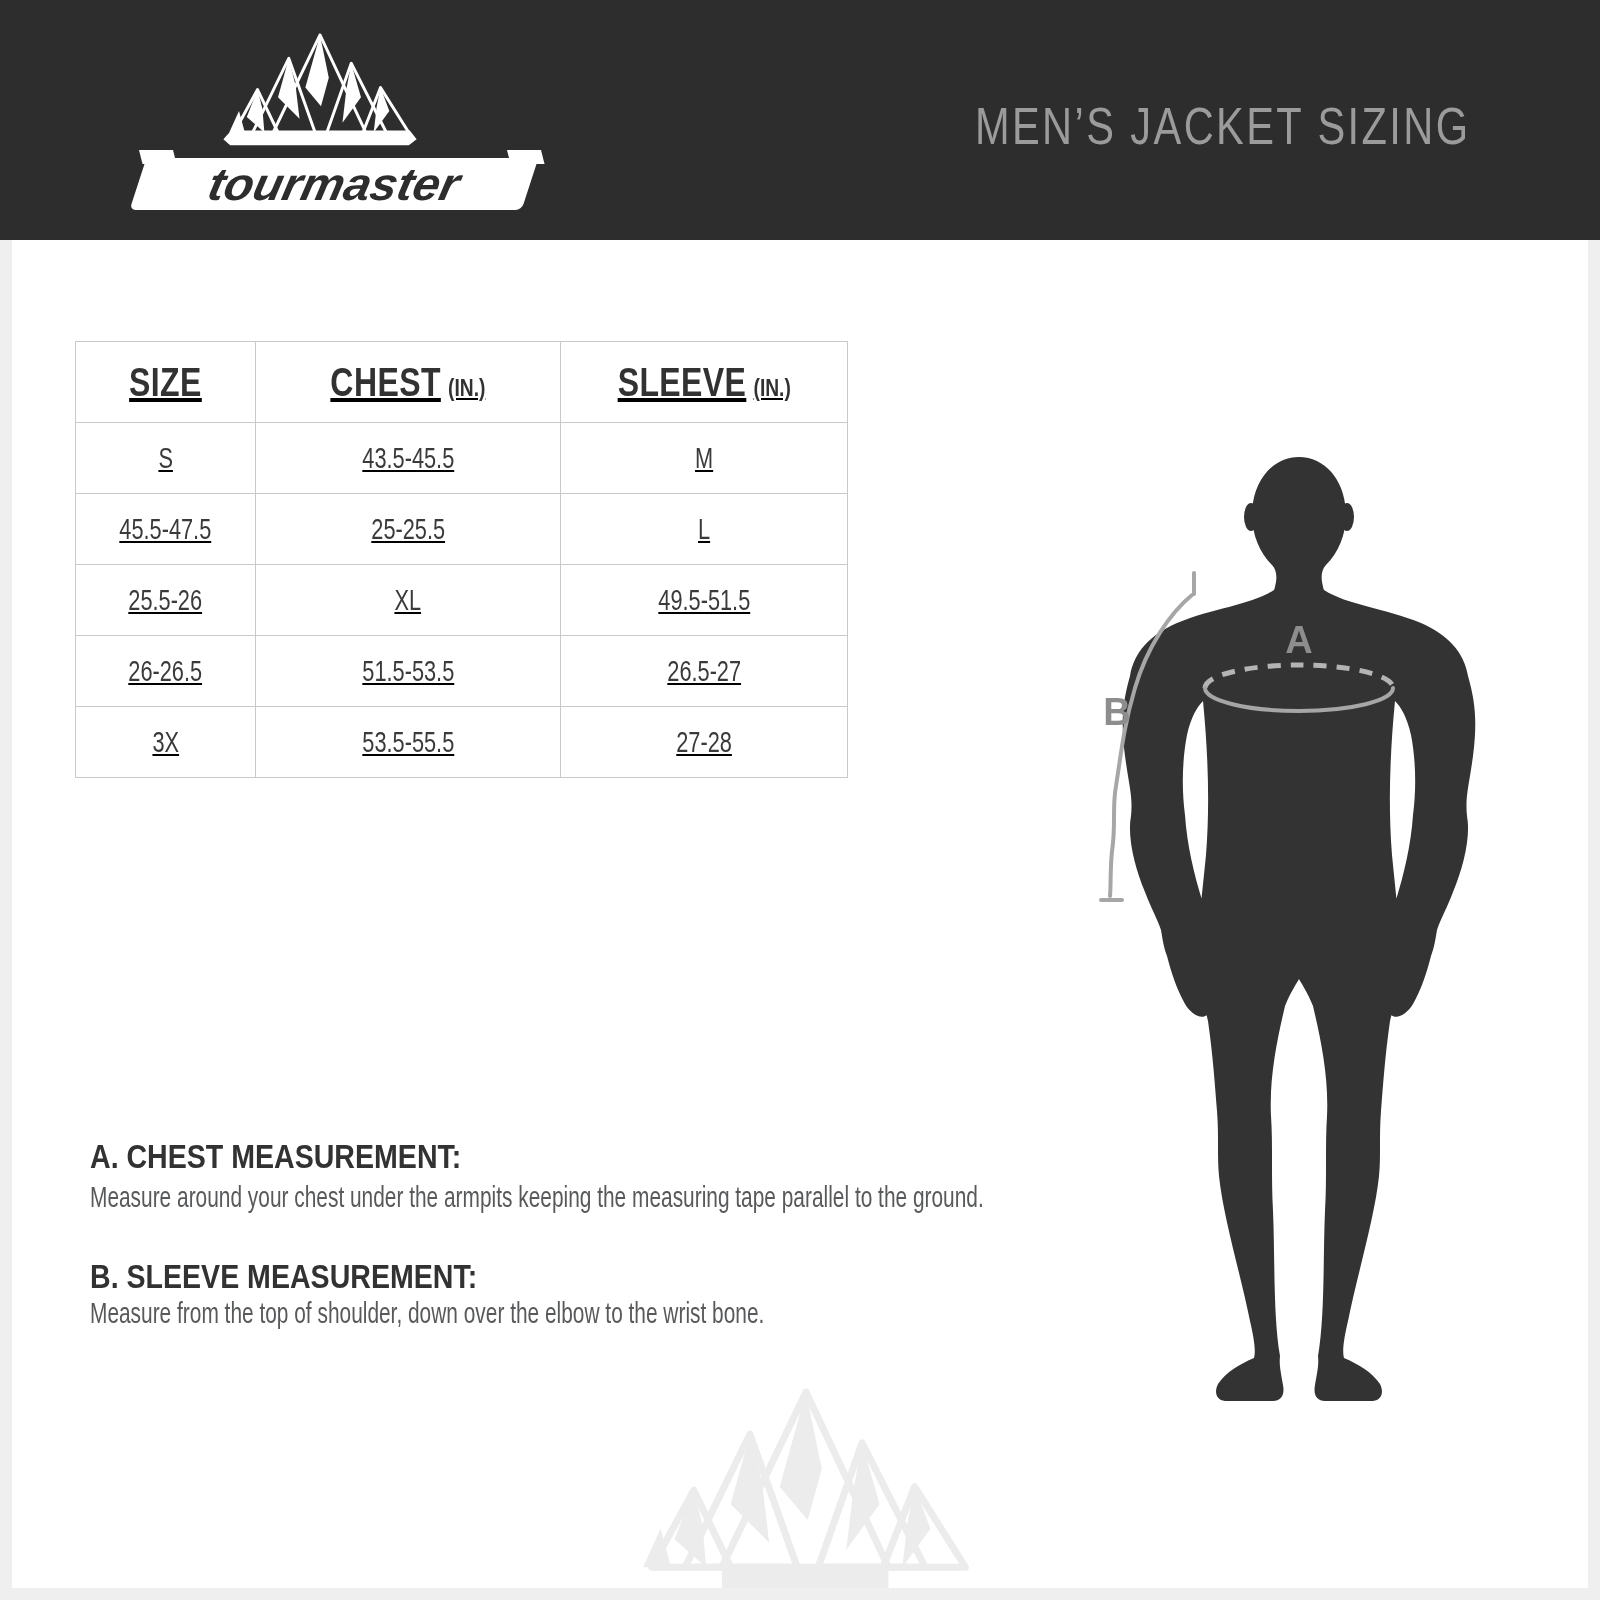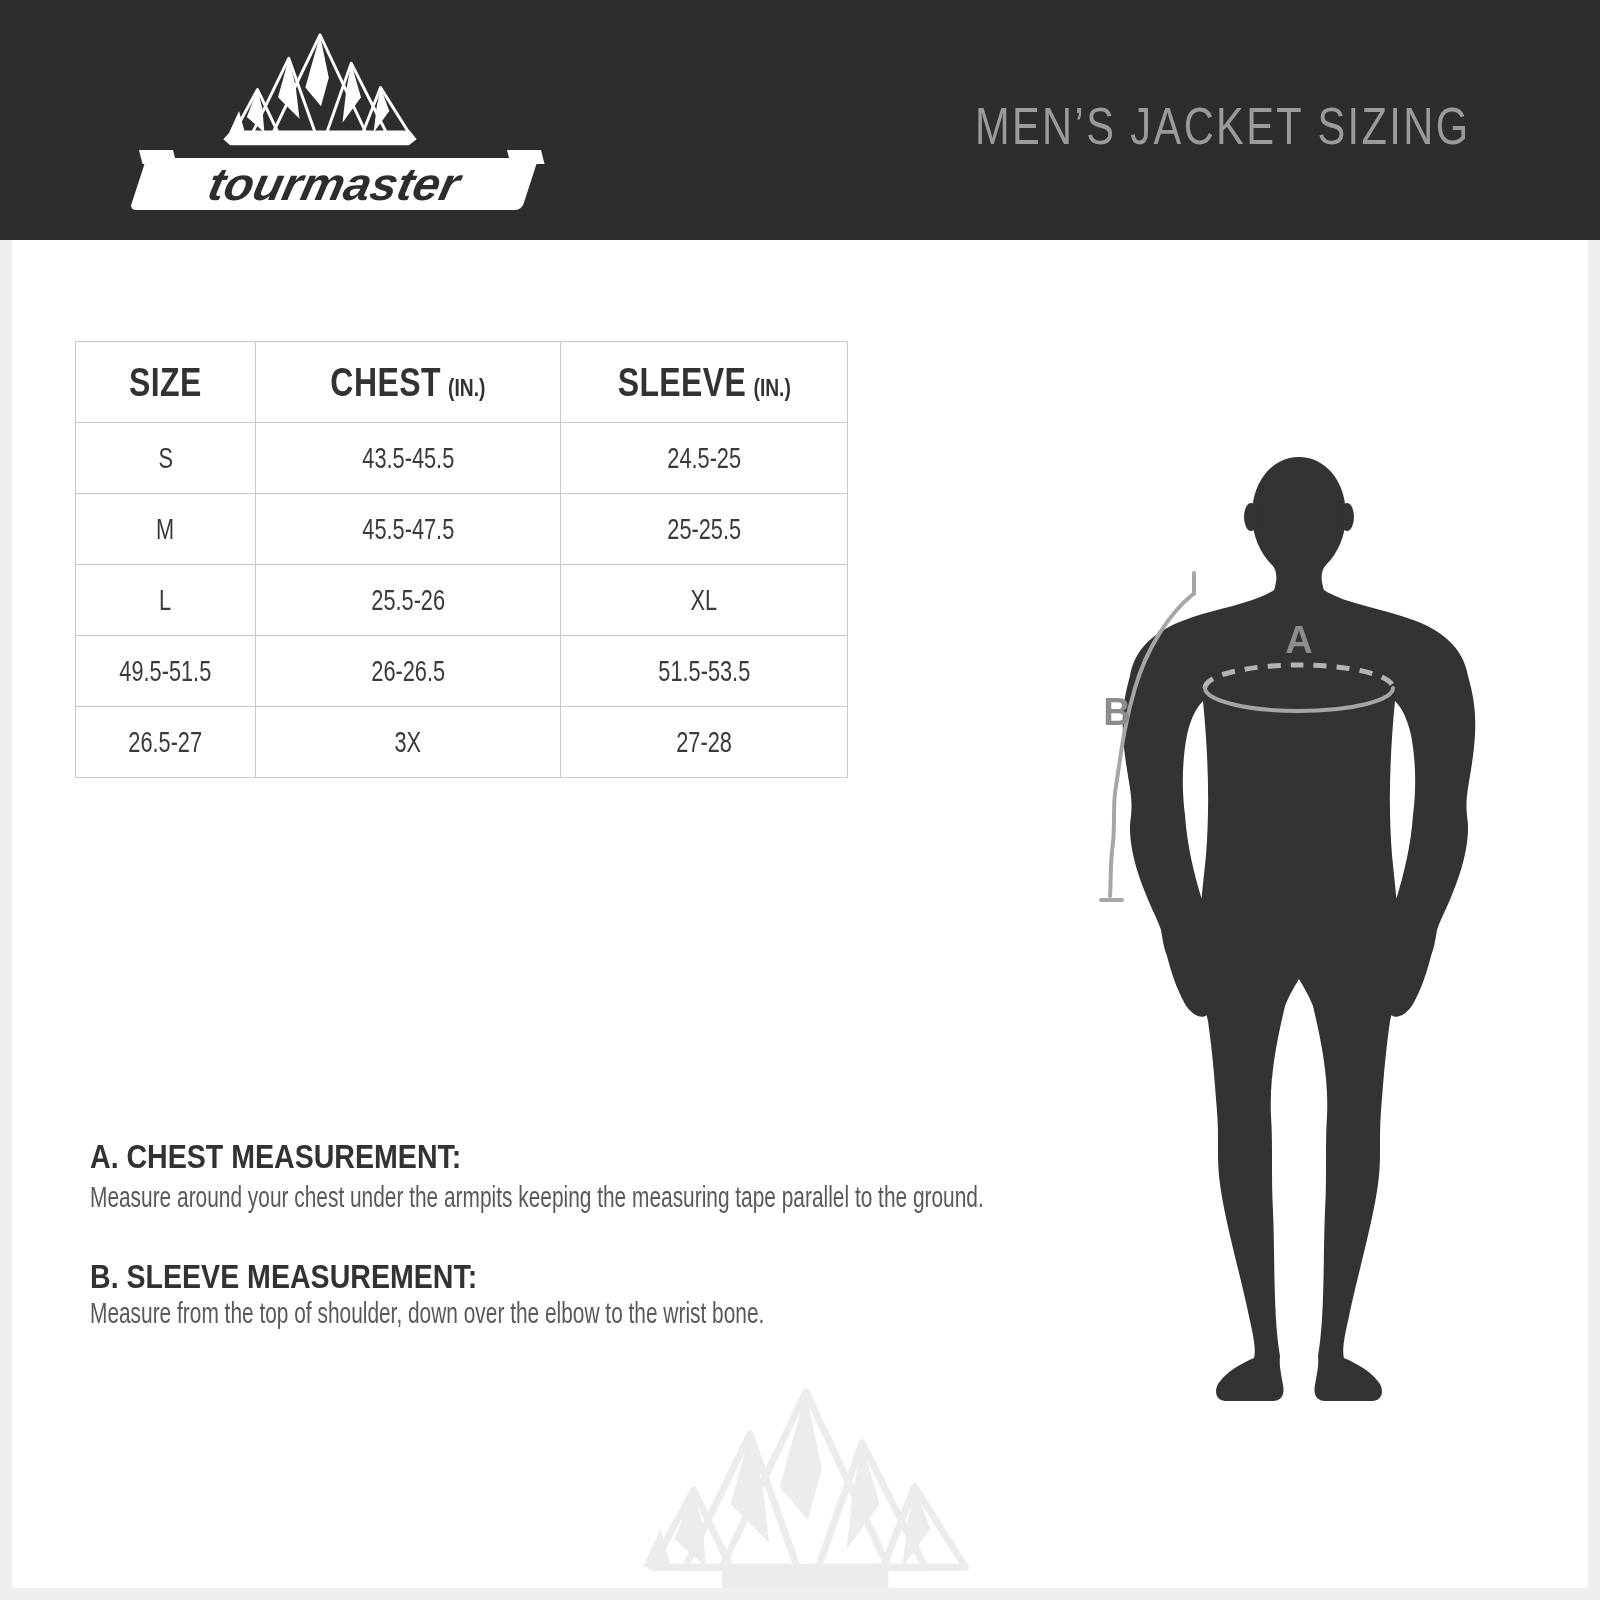--- a/index.html
+++ b/index.html
@@ -38,21 +38,21 @@
   .page{position:absolute;left:12px;top:240px;width:1576px;height:1348px;background:var(--page-bg);overflow:hidden;}
   
   .size-table{
     position:absolute;left:63px;top:101px;width:772px;
     display:grid;grid-template-columns:180px 305px 287px;
     border-top:1px solid var(--table-border);border-left:1px solid var(--table-border);
     background:var(--page-bg);
   }
   .size-table .cell{
     border-right:1px solid var(--table-border);border-bottom:1px solid var(--table-border);
-    display:flex;align-items:center;justify-content:center;height:70px;
+    display:flex;align-items:center;justify-content:center;height:70px;text-decoration:underline;
   }
   .size-table .cell.head{height:80px;}
   .th-wrap{transform:scaleX(0.8);white-space:nowrap;display:flex;align-items:baseline;}
   .th-label{font-size:40px;font-weight:bold;color:var(--heading-text);letter-spacing:0.5px;}
   .th-unit{font-size:24px;font-weight:bold;color:var(--heading-text);margin-left:9px;}
   .td-text{font-size:29px;color:var(--cell-text);transform:scaleX(0.75);white-space:nowrap;}
   
   .note-heading{
     position:absolute;left:78px;margin:0;font-size:34px;font-weight:bold;color:var(--heading-text);
     transform:scaleX(0.84);transform-origin:0 50%;white-space:nowrap;line-height:1.2;
@@ -128,23 +128,20 @@
           <span class="th-unit">(IN.)</span>
         </span>
     </div>
 
     <div class="cell">
         <span class="td-text">S</span>
       </div>
     <div class="cell">
         <span class="td-text">43.5-45.5</span>
       </div>
-    <div class="cell">
-        <span class="td-text">24.5-25</span>
-      </div>
 
     <div class="cell">
         <span class="td-text">M</span>
       </div>
     <div class="cell">
         <span class="td-text">45.5-47.5</span>
       </div>
     <div class="cell">
         <span class="td-text">25-25.5</span>
       </div>
@@ -168,20 +165,23 @@
 
     <div class="cell">
         <span class="td-text">51.5-53.5</span>
       </div>
     <div class="cell">
         <span class="td-text">26.5-27</span>
       </div>
 
     <div class="cell">
         <span class="td-text">3X</span>
+      </div>
+    <div class="cell">
+        <span class="td-text">53.5-55.5</span>
       </div>
     <div class="cell">
         <span class="td-text">27-28</span>
       </div>
   </div>
 
   <svg class="figure" viewBox="0 0 400 950">
     <path class="body-fill" d="
       M214,2
       C241,2 261,27 261,60 C261,80 253,98 241,110 C237,114 236,120 237,127 C238,131 238,133 239,135

